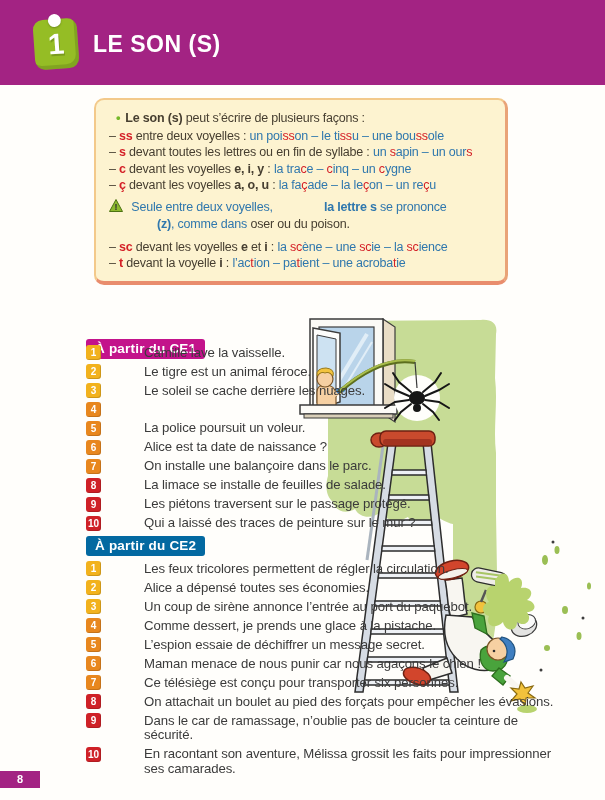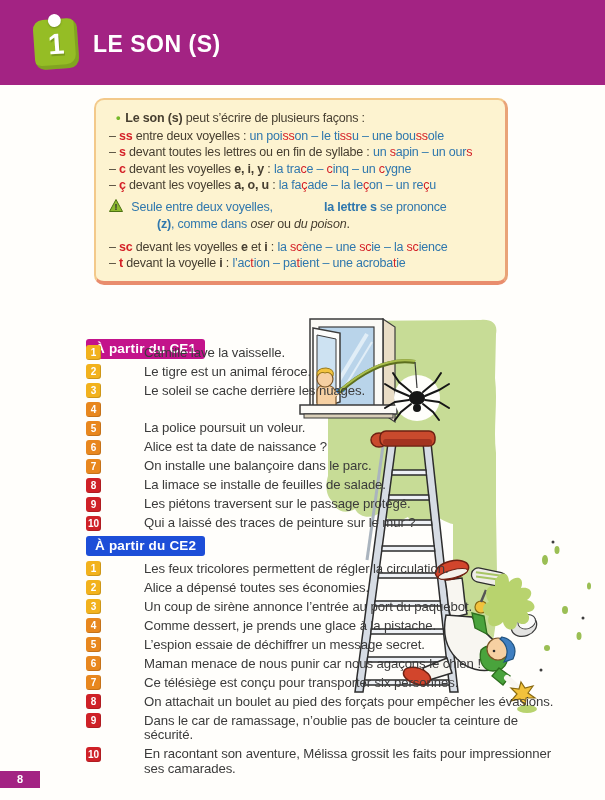--- a/index.html
+++ b/index.html
@@ -34,29 +34,29 @@
   .rule-warning{margin-top:5px;margin-bottom:6px;color:#2f77ad;}
   .rule-bullet + .rule-dash{margin-top:1px;}
   .bullet-dot{color:#76b82a;font-weight:bold;margin-right:5px;font-size:13px;}
   .warn-icon{display:inline-block;margin-right:5px;vertical-align:-1px;}
   .sg-d{color:#463e30;}
   .sg-b{color:#463e30;font-weight:bold;}
   .sg-r{color:#d42027;font-weight:bold;}
   .sg-ri{color:#d42027;}
   .sg-bl{color:#2f77ad;}
   .sg-blb{color:#2f77ad;font-weight:bold;padding-left:48px;}
-  .sg-i{color:#463e30;font-style:italic;}
+  .sg-i{color:#463e30;}
   
   .exo-label{
     position:absolute;left:86px;z-index:2;
     color:#fff;font-weight:bold;font-size:13.5px;
     padding:2px 9px 3px 9px;border-radius:3px;letter-spacing:.2px;
   }
   .exo-label.ce1{top:339px;background:#c3138b;}
-  .exo-label.ce2{top:536px;background:#1d4ed8;}
+  .exo-label.ce2{top:536px;background:#0369a1;}
   .exo-list{position:absolute;left:86px;z-index:2;}
   .exo-list.ce1{top:345px;width:332px;}
   .exo-list.ce2{top:561px;width:484px;}
   .exo-item{display:flex;align-items:flex-start;margin-bottom:3.6px;}
   .exo-num{
     flex:0 0 15px;width:15px;height:15px;border-radius:3px;margin-right:7px;margin-top:0;
     color:#fff;font-weight:bold;font-size:10px;line-height:15px;text-align:center;
     box-shadow:inset -1px -1px 0 rgba(0,0,0,.15);
   }
   .lvl-yellow{background:#f2b21d;}

